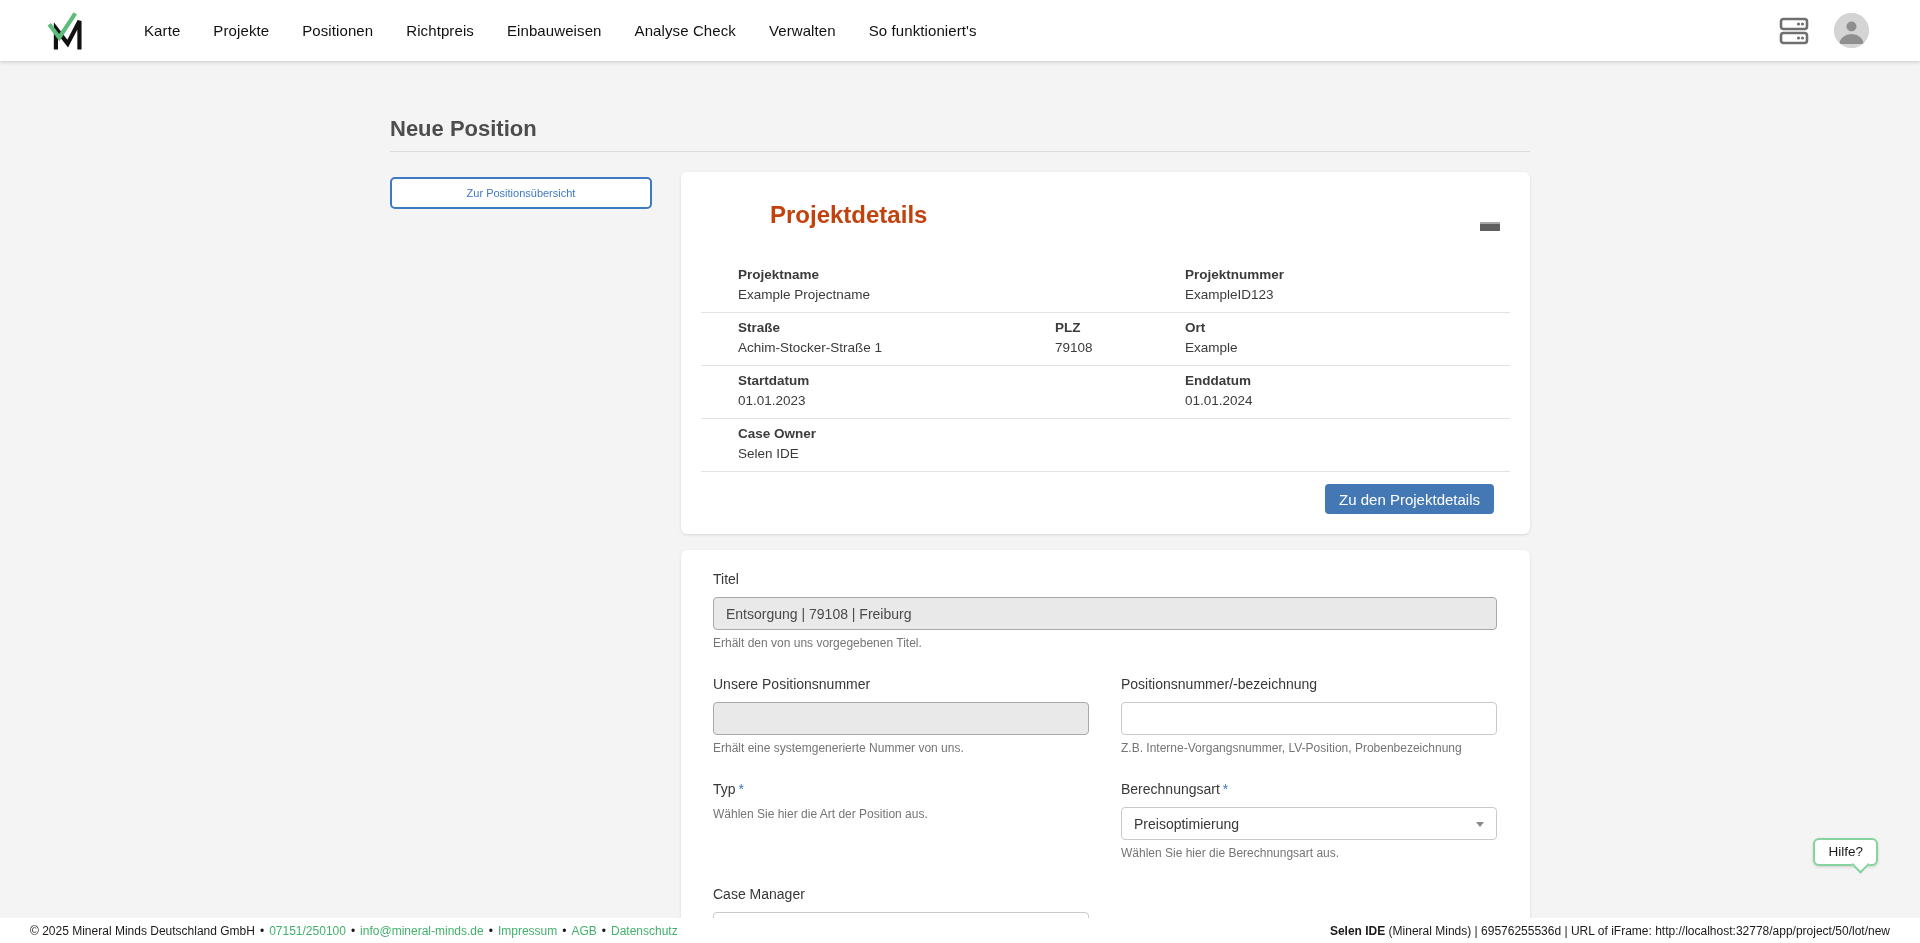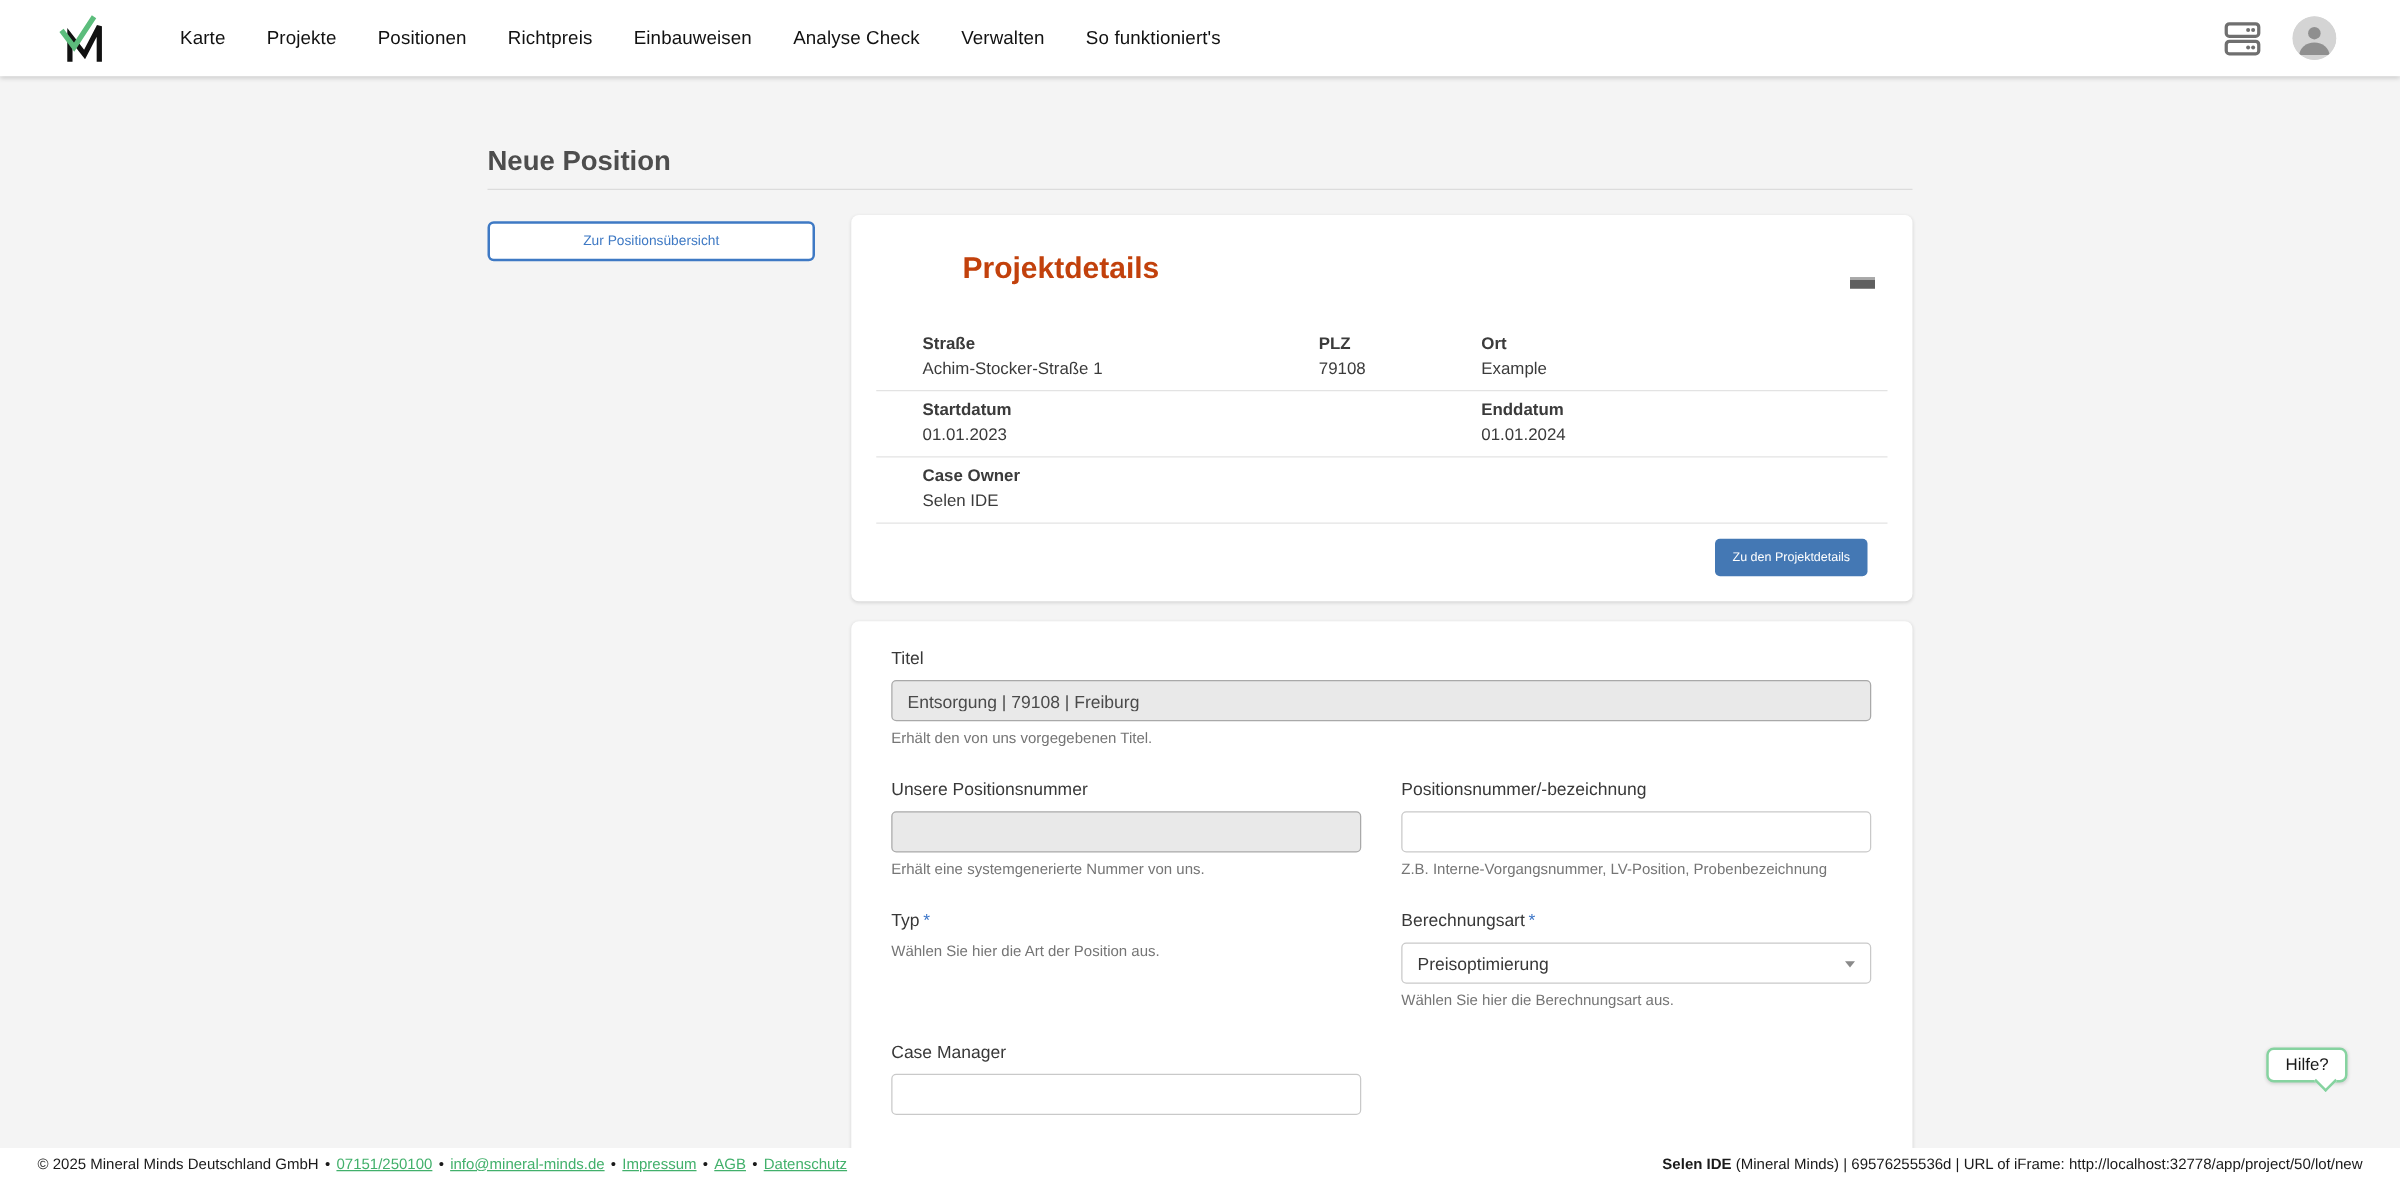--- a/index.html
+++ b/index.html
@@ -37,21 +37,21 @@
   .collapse-icon { position:absolute; right:30px; top:50px; width:20px; height:9px;
     background:#5f5f5f; border-top:2px solid #a8a8a8; cursor:pointer; }
   .pd-table { margin:30px 20px 0; }
   .pd-row { display:grid; grid-template-columns:317px 130px 1fr; padding:5px 0 8px 37px;
     border-bottom:1px solid #e3e3e3; }
   .pd-cell.span2 { grid-column:1 / 3; }
   .pd-label { font-size:13.5px; font-weight:bold; color:#3b3b3b; line-height:19px; }
   .pd-value { font-size:13.5px; color:#3b3b3b; line-height:19px; margin-top:1px; }
   .pd-actions { text-align:right; padding:12px 36px 20px 0; }
   .btn-primary { background:#4478b4; color:#fff; border:none; border-radius:4px;
-    height:30px; padding:0 14px; font-size:10px; font-family:inherit; cursor:pointer;margin-left:13px; }
+    height:30px; padding:0 14px; font-size:15px; font-family:inherit; cursor:pointer;margin-left:13px; }
 
   
   .form-card { margin-top:16px; padding:20px 33px 40px 32px; height:430px; }
   .fgroup { margin-bottom:24px; }
   .flabel { font-size:14px; color:#383838; line-height:18px; margin-bottom:9px; }
   .req { color:#3d76c8; margin-left:3px; }
   .finput { width:100%; height:33px; border:1px solid #c9c9c9; border-radius:4px;
     background:#fff; padding:0 12px; font-size:14px; color:#383838; font-family:inherit; }
   .finput:disabled { background:#e9e9e9; border-color:#a9a9a9; color:#4a4a4a; }
   .fhelper { font-size:12px; color:#757575; line-height:15px; margin-top:6px; }
@@ -70,21 +70,21 @@
     box-shadow:0 1px 3px rgba(0,0,0,.15); }
   .help-btn::after { content:""; position:absolute; right:9px; bottom:-7px;
     width:11px; height:11px; background:#fff; transform:rotate(45deg);
     border-right:2px solid #86d3a0; border-bottom:2px solid #86d3a0; }
 
   
   .footer { position:fixed; left:0; bottom:0; width:1920px; height:25px; background:#fff;
     display:flex; align-items:center; justify-content:space-between; padding:0 30px;
     font-size:12px; color:#1a1a1a; z-index:30; }
   .footer-left { display:flex; align-items:center; gap:5px; white-space:nowrap; }
-  .flink { color:#42b06b; text-decoration:underline; cursor:pointer; }
+  .flink { color:#42b06b; cursor:pointer; }
   .fsep { color:#1a1a1a; }
   .footer-right { white-space:nowrap; color:#1a1a1a; }
   .footer-right .bold { font-weight:bold; }
 </style>
 </head>
 <body>
 
 <div class="nav">
   <svg class="nav-logo" viewBox="0 0 50 50">
     <polyline points="13,47 13,22 27,40 41,13 41,47" fill="none" stroke="#111" stroke-width="5"></polyline>
@@ -133,20 +133,30 @@
 
       <div class="right-col">
 
         <div class="card">
           <div class="card-head">
             <div class="card-title">Projektdetails</div>
             <div class="collapse-icon"></div>
           </div>
           <div class="pd-table">
             <div class="pd-row">
+              <div class="pd-cell span2">
+                <div class="pd-label">Projektname</div>
+                <div class="pd-value">Example Projectname</div>
+              </div>
+              <div class="pd-cell">
+                <div class="pd-label">Projektnummer</div>
+                <div class="pd-value">ExampleID123</div>
+              </div>
+            </div>
+            <div class="pd-row">
               <div class="pd-cell">
                 <div class="pd-label">Straße</div>
                 <div class="pd-value">Achim-Stocker-Straße 1</div>
               </div>
               <div class="pd-cell">
                 <div class="pd-label">PLZ</div>
                 <div class="pd-value">79108</div>
               </div>
               <div class="pd-cell">
                 <div class="pd-label">Ort</div>

